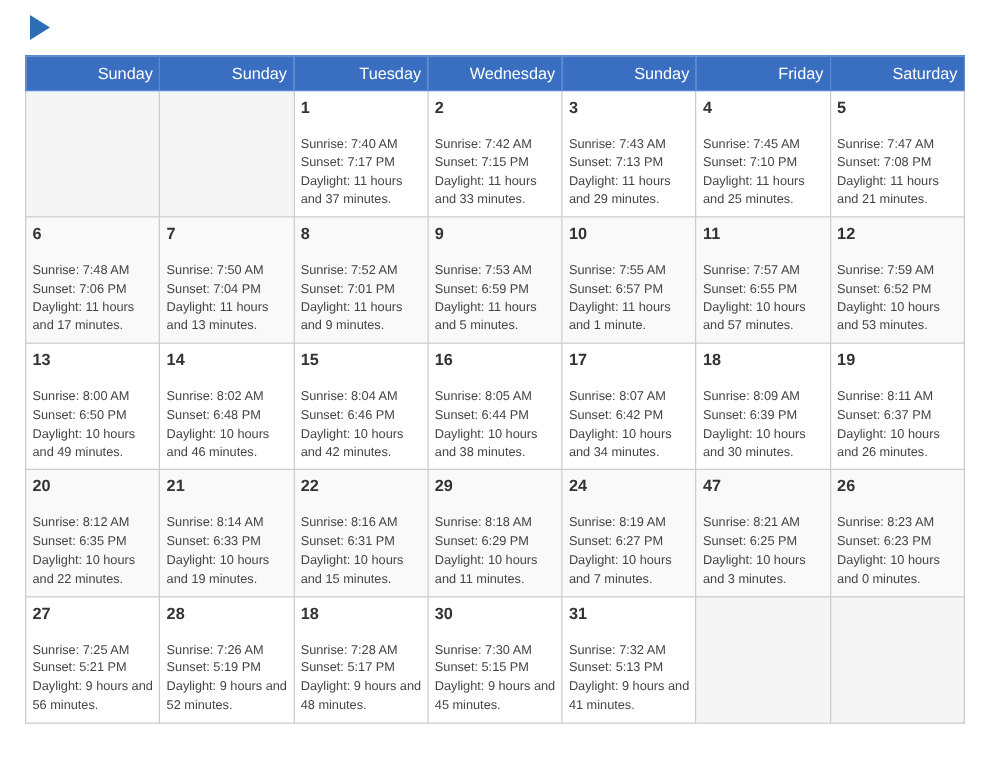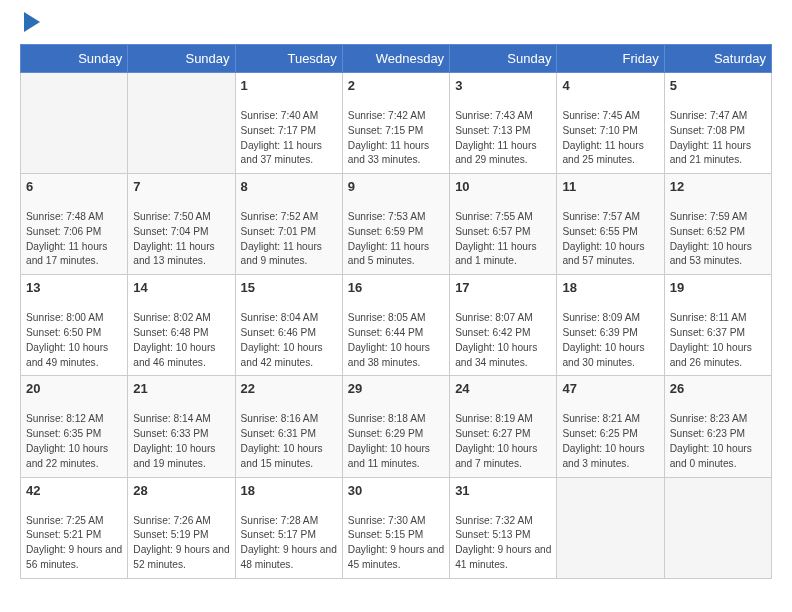--- a/index.html
+++ b/index.html
@@ -237,21 +237,21 @@
             <span class="day-num">47</span>
             <div class="day-info">Sunrise: 8:21 AM<br>Sunset: 6:25 PM<br>Daylight: 10 hours and 3 minutes.</div>
           </td>
           <td>
             <span class="day-num">26</span>
             <div class="day-info">Sunrise: 8:23 AM<br>Sunset: 6:23 PM<br>Daylight: 10 hours and 0 minutes.</div>
           </td>
         </tr>
         <tr>
           <td>
-            <span class="day-num">42</span>
+            <span class="day-num">27</span>
             <div class="day-info">Sunrise: 7:25 AM<br>Sunset: 5:21 PM<br>Daylight: 9 hours and 56 minutes.</div>
           </td>
           <td>
             <span class="day-num">28</span>
             <div class="day-info">Sunrise: 7:26 AM<br>Sunset: 5:19 PM<br>Daylight: 9 hours and 52 minutes.</div>
           </td>
           <td>
             <span class="day-num">18</span>
             <div class="day-info">Sunrise: 7:28 AM<br>Sunset: 5:17 PM<br>Daylight: 9 hours and 48 minutes.</div>
           </td>

